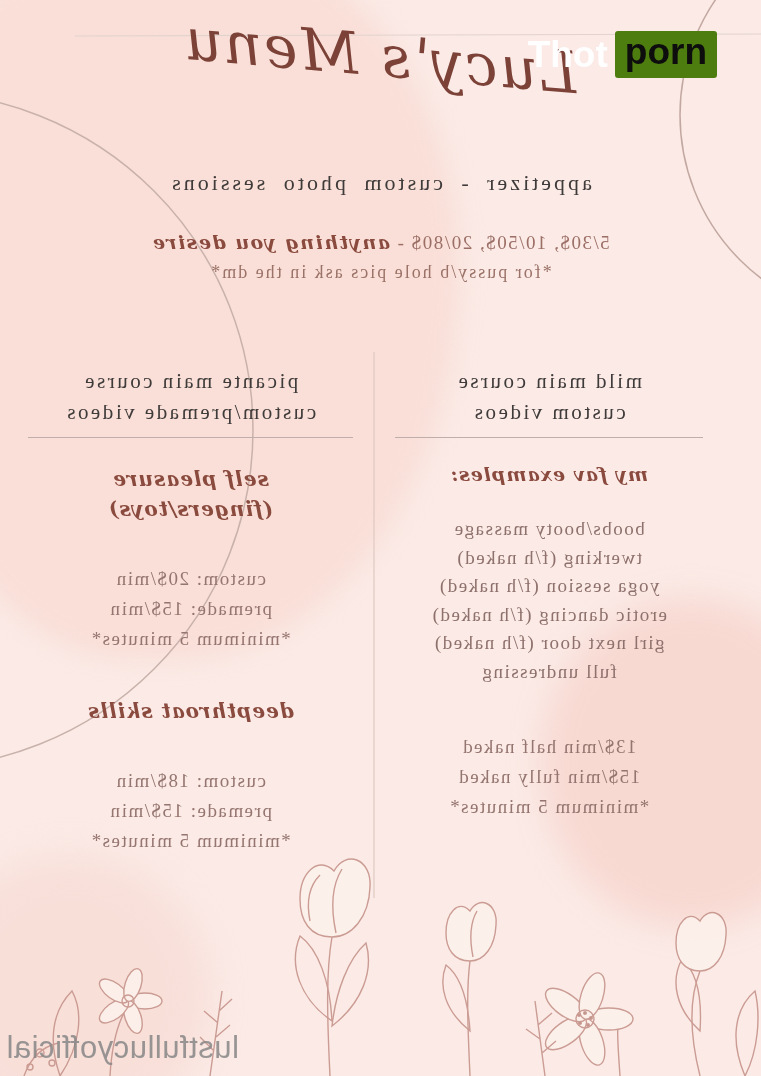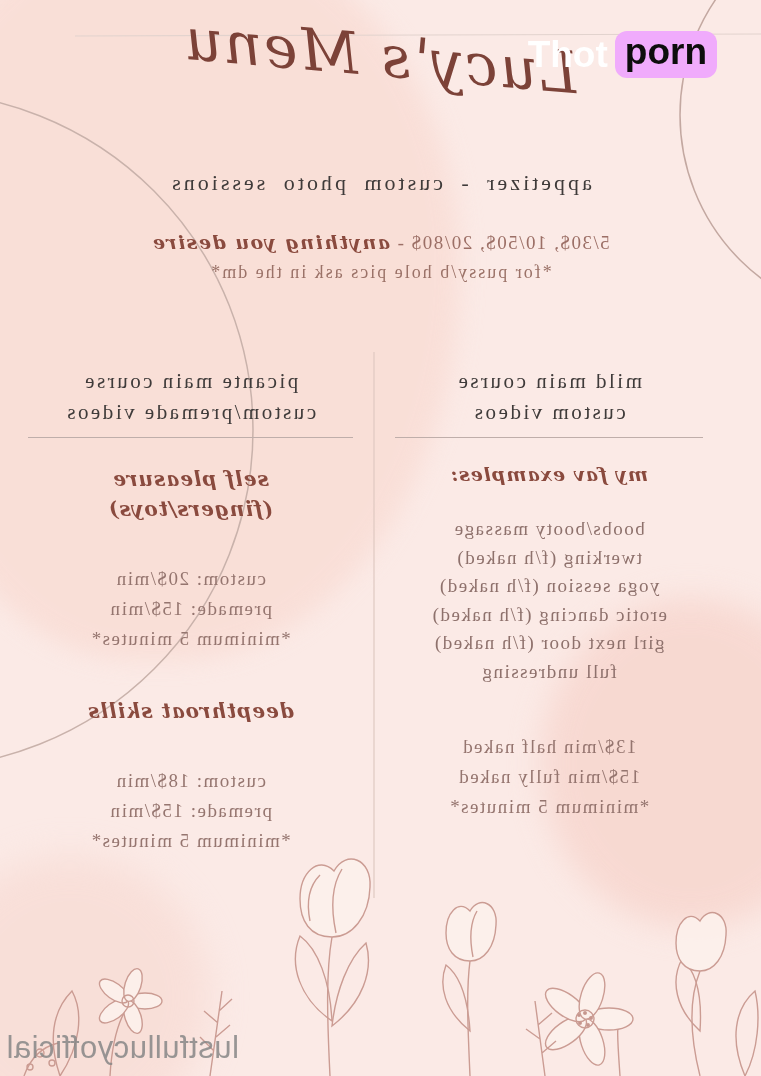--- a/index.html
+++ b/index.html
@@ -66,21 +66,21 @@
   .username {
     position:absolute; right:6px; bottom:10px;
     font-family:"Liberation Sans", sans-serif; font-size:31px;
     color:#878787; opacity:.85; letter-spacing:.5px;
   }
 
   
   .watermark { position:absolute; top:31px; right:44px; display:flex; align-items:center; gap:7px; z-index:5;
                font-family:"Liberation Sans", sans-serif; font-weight:700; font-size:37px; }
   .wm-thot { color:#ffffff; }
-  .wm-porn { background:#f0abfc; color:#0d0d0d; padding:0 10px 5px; border-radius:12px; }
+  .wm-porn { background:#4d7c0f; color:#0d0d0d; padding:0 10px 5px; border-radius:3px; }
 </style>
 </head>
 <body>
 
 <div class="page">
 
   <div class="deco">
     <div class="blob blob-tl"></div>
     <div class="blob blob-r"></div>
     <div class="blob blob-bl"></div>

